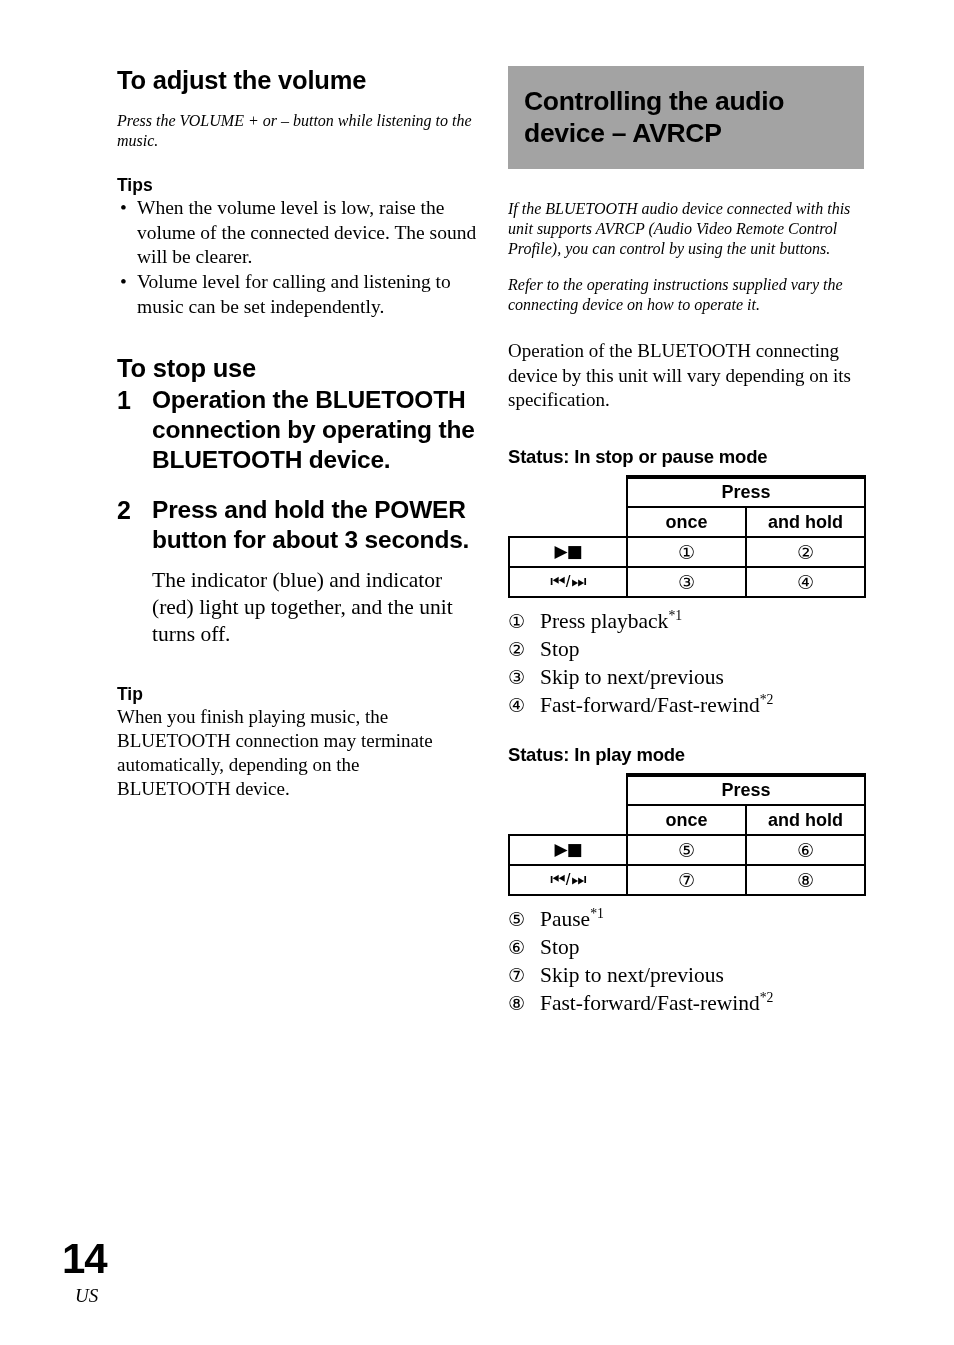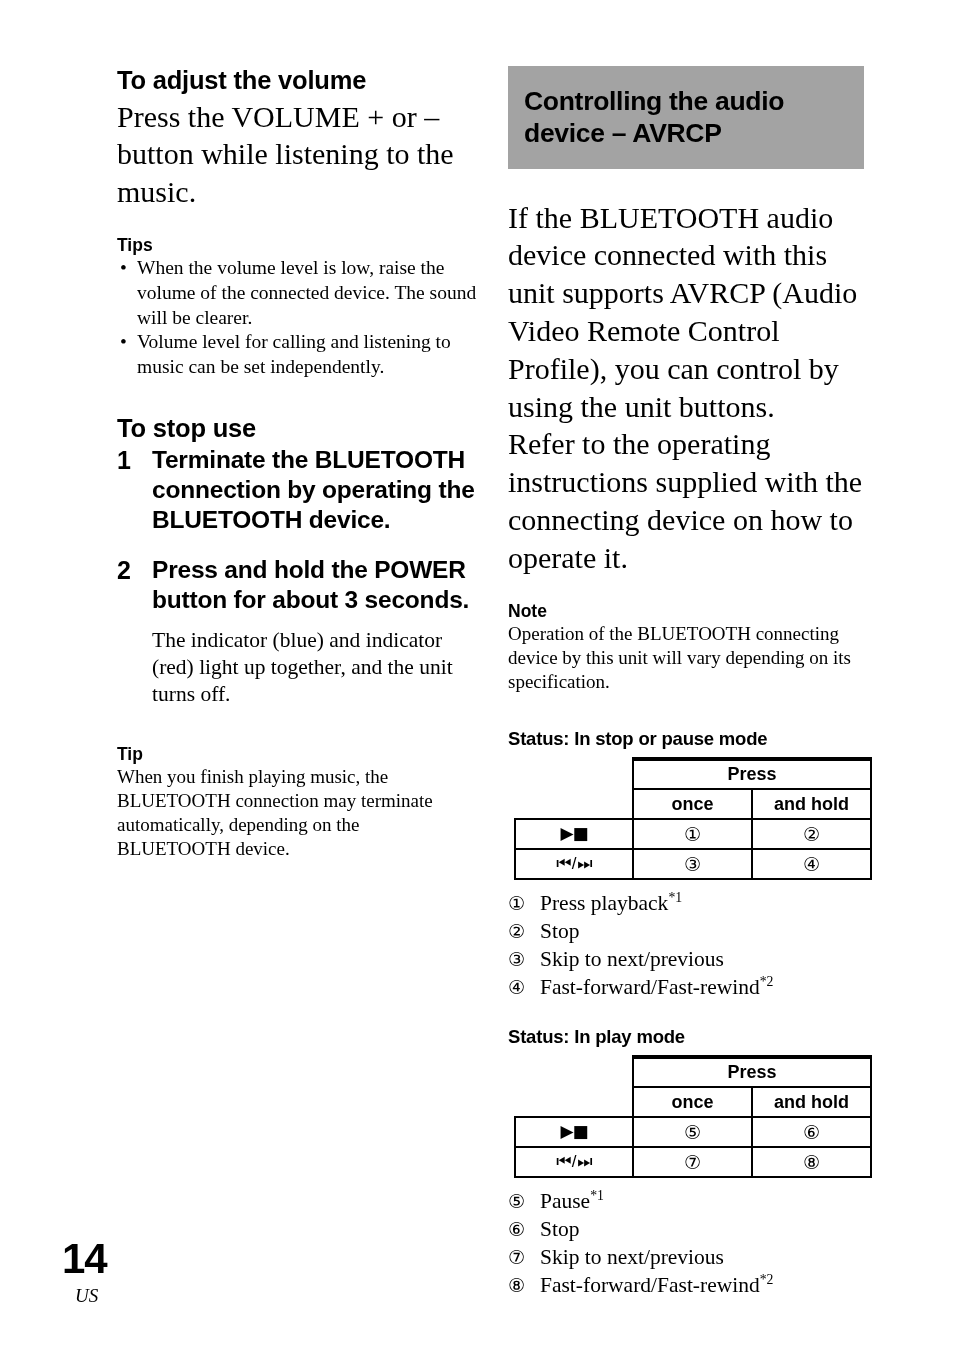--- a/index.html
+++ b/index.html
@@ -54,23 +54,24 @@
     font-weight: bold;
     font-size: 18.5px;
     line-height: 1.15;
     margin: 0 0 8px 0;
     letter-spacing: -0.2px;
   }
 
   
   p.body {
     font-family: "Liberation Serif", serif;
-    font-size: 30px;
+    font-size: 16px;
     line-height: 1.26;
-    margin: 0 0 0 0;
+    margin: 16px 0 0 0;
+    font-style: italic;
   }
   p.body-sm {
     font-family: "Liberation Serif", serif;
     font-size: 19px;
     line-height: 1.27;
     margin: 0;
   }
   .gap-lg { height: 34px; }
   .gap-md { height: 24px; }
   .gap-sm { height: 16px; }
@@ -115,21 +116,21 @@
     font-size: 21.5px;
     line-height: 1.26;
     display: block;
     margin-top: 12px;
   }
 
   
   table.press-table {
     border-collapse: collapse;
     width: 356px;
-    margin: 6px;
+    margin: 0;
     table-layout: fixed;
   }
   table.press-table td, table.press-table th {
     border: 2px solid #000;
     padding: 0;
     text-align: center;
     vertical-align: middle;
     height: 30px;
   }
   table.press-table col.c-label { width: 118px; }
@@ -247,21 +248,21 @@
       </li>
     </ul>
 
     <div class="gap-lg"></div>
 
     <h2 class="section-head" style="">To stop use</h2>
 
     <div class="step">
       <div class="step-num">1</div>
       <div class="step-body">
-        <span class="step-title">Terminate the BLUETOOTH connection by operating the BLUETOOTH device.</span>
+        <span class="step-title">Operation the BLUETOOTH connection by operating the BLUETOOTH device.</span>
       </div>
     </div>
 
     <div class="step">
       <div class="step-num">2</div>
       <div class="step-body">
         <span class="step-title">Press and hold the POWER button for about 3 seconds.</span>
         <span class="step-desc">The indicator (blue) and indicator (red) light up together, and the unit turns off.</span>
       </div>
     </div>
@@ -273,25 +274,24 @@
     <p class="body-sm">When you finish playing music, the BLUETOOTH connection may terminate automatically, depending on the BLUETOOTH device.</p>
   </div>
 
   <div class="col-right">
 
     <div class="gray-head">
       <span class="gray-head-text">Controlling the audio device – AVRCP</span>
     </div>
 
     <p class="body">If the BLUETOOTH audio device connected with this unit supports AVRCP (Audio Video Remote Control Profile), you can control by using the unit buttons.</p>
-    <p class="body">Refer to the operating instructions supplied with the connecting device on how to operate it.</p>
+    <p class="body">Refer to the operating instructions supplied vary the connecting device on how to operate it.</p>
 
     <div class="gap-md"></div>
 
-    <h3 class="sub-head">Note</h3>
     <p class="body-sm">Operation of the BLUETOOTH connecting device by this unit will vary depending on its specification.</p>
 
     <div class="gap-lg"></div>
 
     <h3 class="status-head">Status: In stop or pause mode</h3>
 
     <table class="press-table">
       <colgroup>
         <col class="c-label">
           <col class="c-once">

